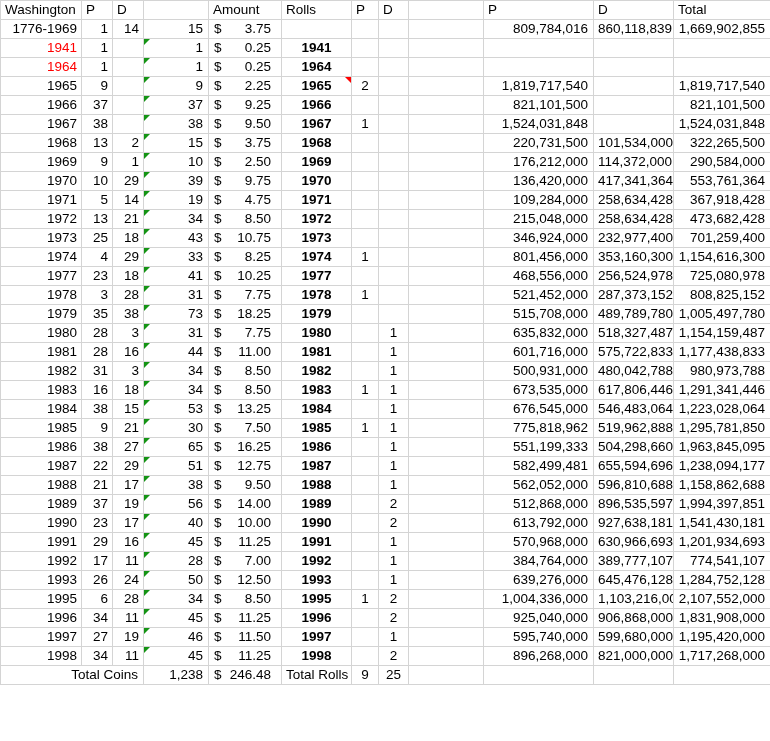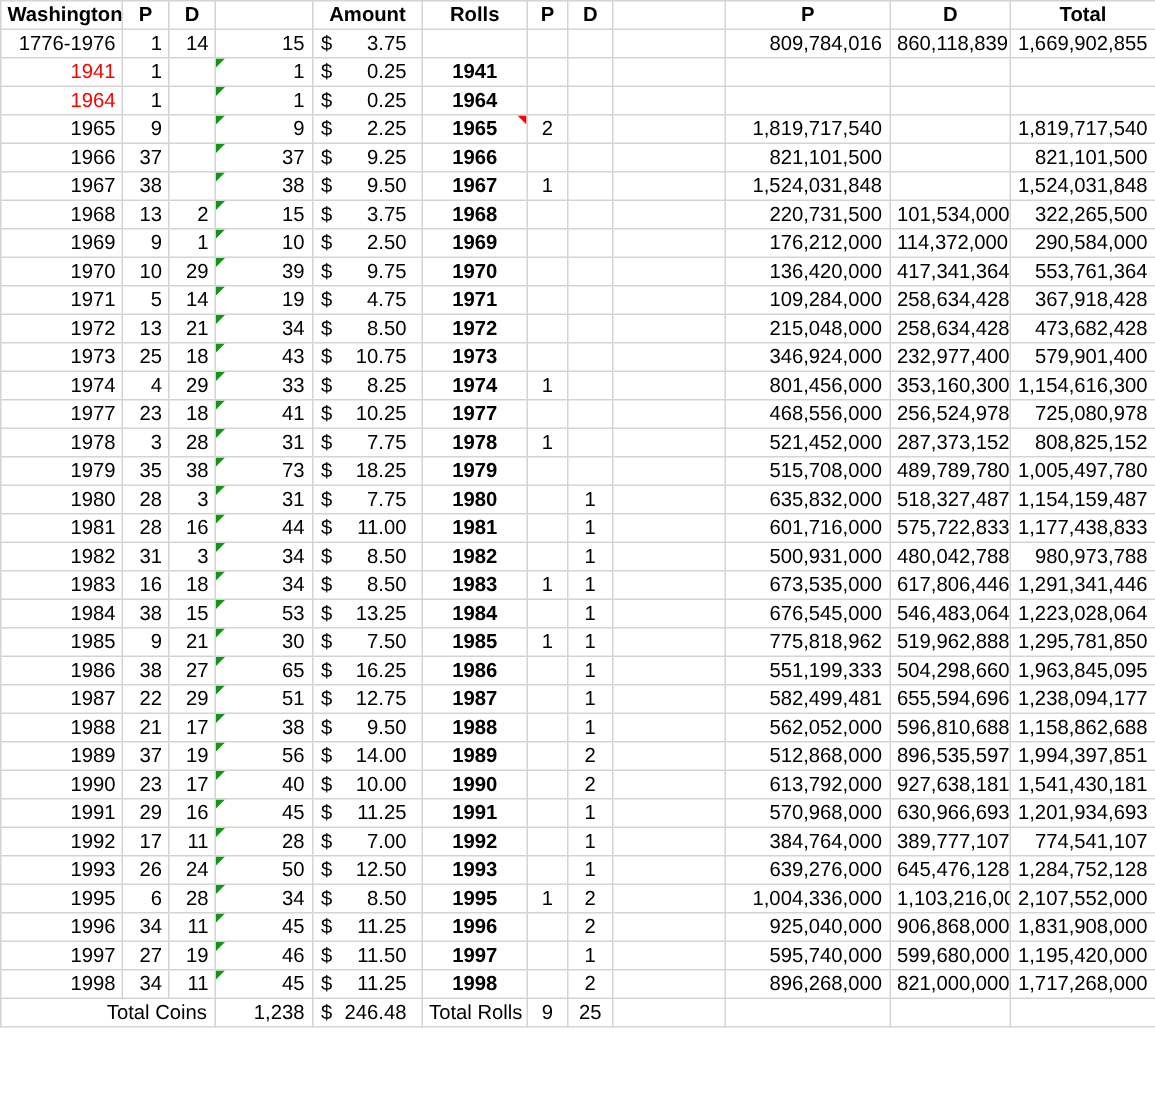--- a/index.html
+++ b/index.html
@@ -26,21 +26,21 @@
     height:19px;
     border:1px solid var(--grid);
     padding:0 4px;
     position:relative;
     white-space:nowrap;
     overflow:hidden;
     box-sizing:border-box;
     line-height:18px;
     vertical-align:middle;
   }
-  tr.header-row td{ font-weight:700; text-align:center; }
+  tr.header-row td{ font-weight:400; }
   td.c-year{ text-align:right; }
   td.c-num{ text-align:right; }
   td.c-sum{ text-align:right; padding-right:5px; }
   td.c-amount{ text-align:right; padding-right:10px; }
   td.c-amount .cur{ position:absolute; left:5px; top:0; }
   td.c-rollyear{ text-align:center; font-weight:700; }
   td.c-roll{ text-align:center; }
   td.c-mint{ text-align:right; padding-right:5px; }
   td.red-text{ color:var(--red); }
   td.tri-green::before{
@@ -83,21 +83,21 @@
         <td>Amount</td>
         <td>Rolls</td>
         <td>P</td>
         <td>D</td>
         <td></td>
         <td>P</td>
         <td>D</td>
         <td>Total</td>
       </tr>
       <tr>
-        <td class="c-year">1776-1976</td>
+        <td class="c-year">1776-1969</td>
         <td class="c-num">1</td>
         <td class="c-num">14</td>
         <td class="c-sum">15</td>
         <td class="c-amount"><span class="cur">$</span><span>3.75</span></td>
         <td class="c-rollyear"></td>
         <td class="c-roll"></td>
         <td class="c-roll"></td>
         <td class="c-gap"></td>
         <td class="c-mint">809,784,016</td>
         <td class="c-mint">860,118,839</td>
@@ -248,21 +248,21 @@
         <td class="c-num">25</td>
         <td class="c-num">18</td>
         <td class="c-sum tri-green">43</td>
         <td class="c-amount"><span class="cur">$</span><span>10.75</span></td>
         <td class="c-rollyear">1973</td>
         <td class="c-roll"></td>
         <td class="c-roll"></td>
         <td class="c-gap"></td>
         <td class="c-mint">346,924,000</td>
         <td class="c-mint">232,977,400</td>
-        <td class="c-mint">579,901,400</td>
+        <td class="c-mint">701,259,400</td>
       </tr>
       <tr>
         <td class="c-year">1974</td>
         <td class="c-num">4</td>
         <td class="c-num">29</td>
         <td class="c-sum tri-green">33</td>
         <td class="c-amount"><span class="cur">$</span><span>8.25</span></td>
         <td class="c-rollyear">1974</td>
         <td class="c-roll">1</td>
         <td class="c-roll"></td>

